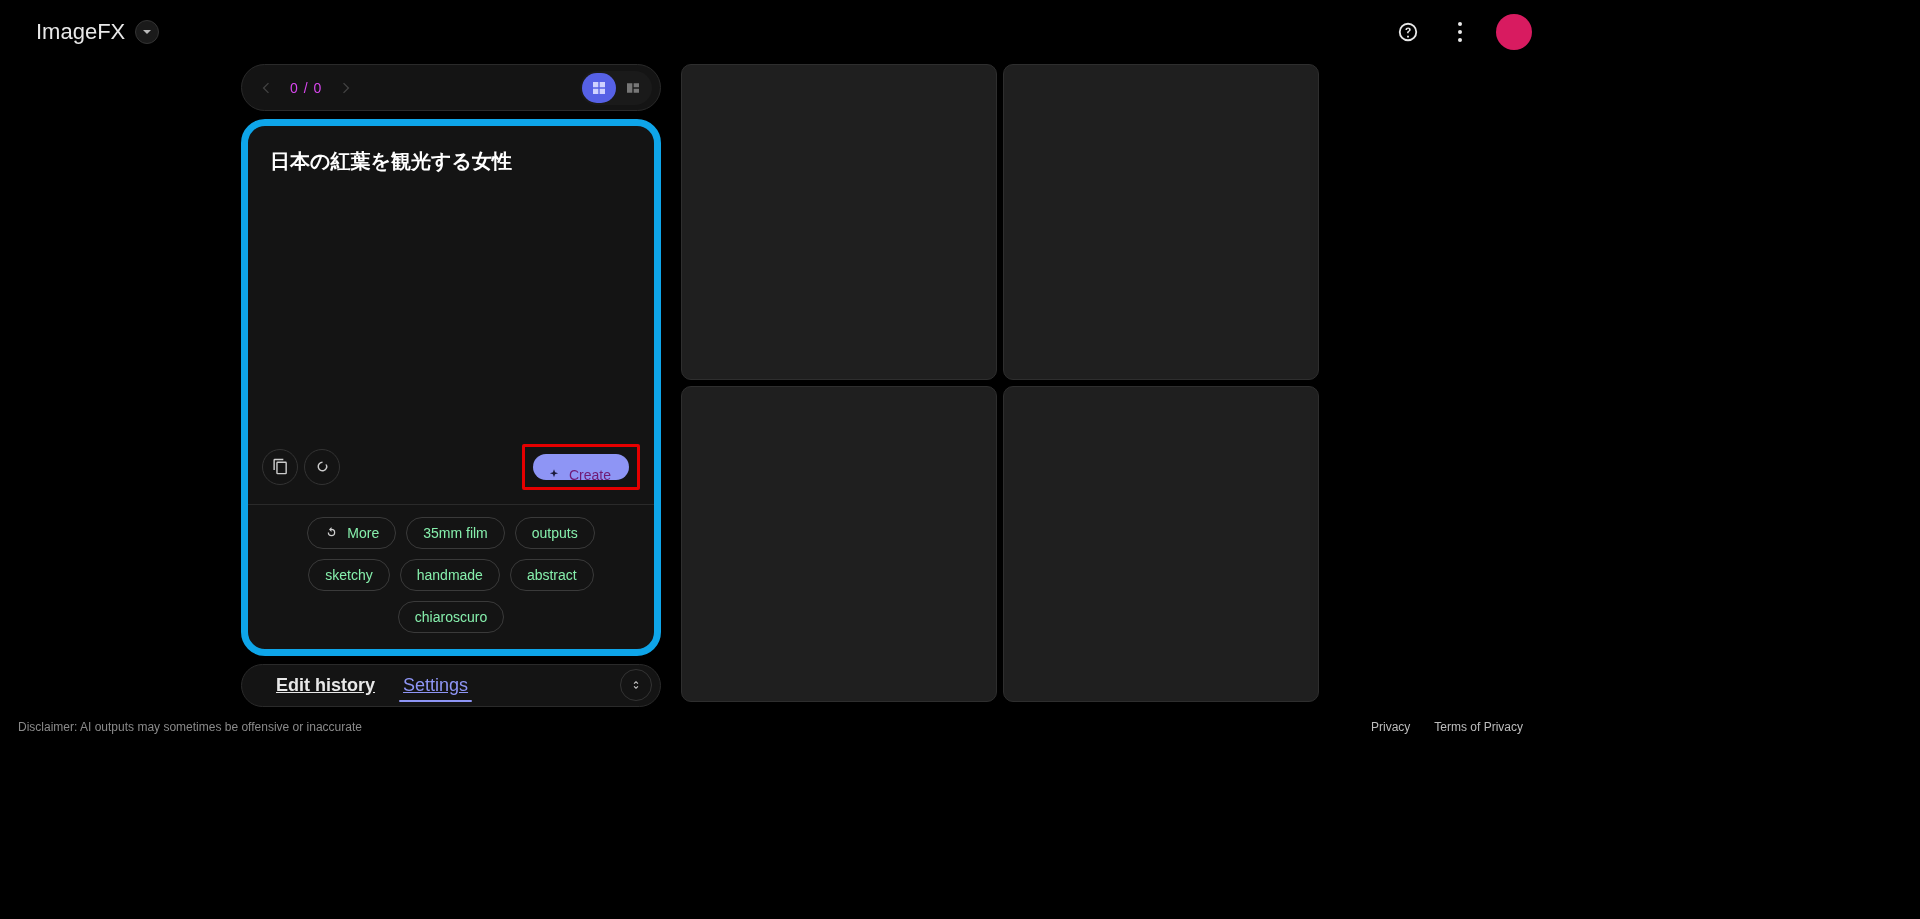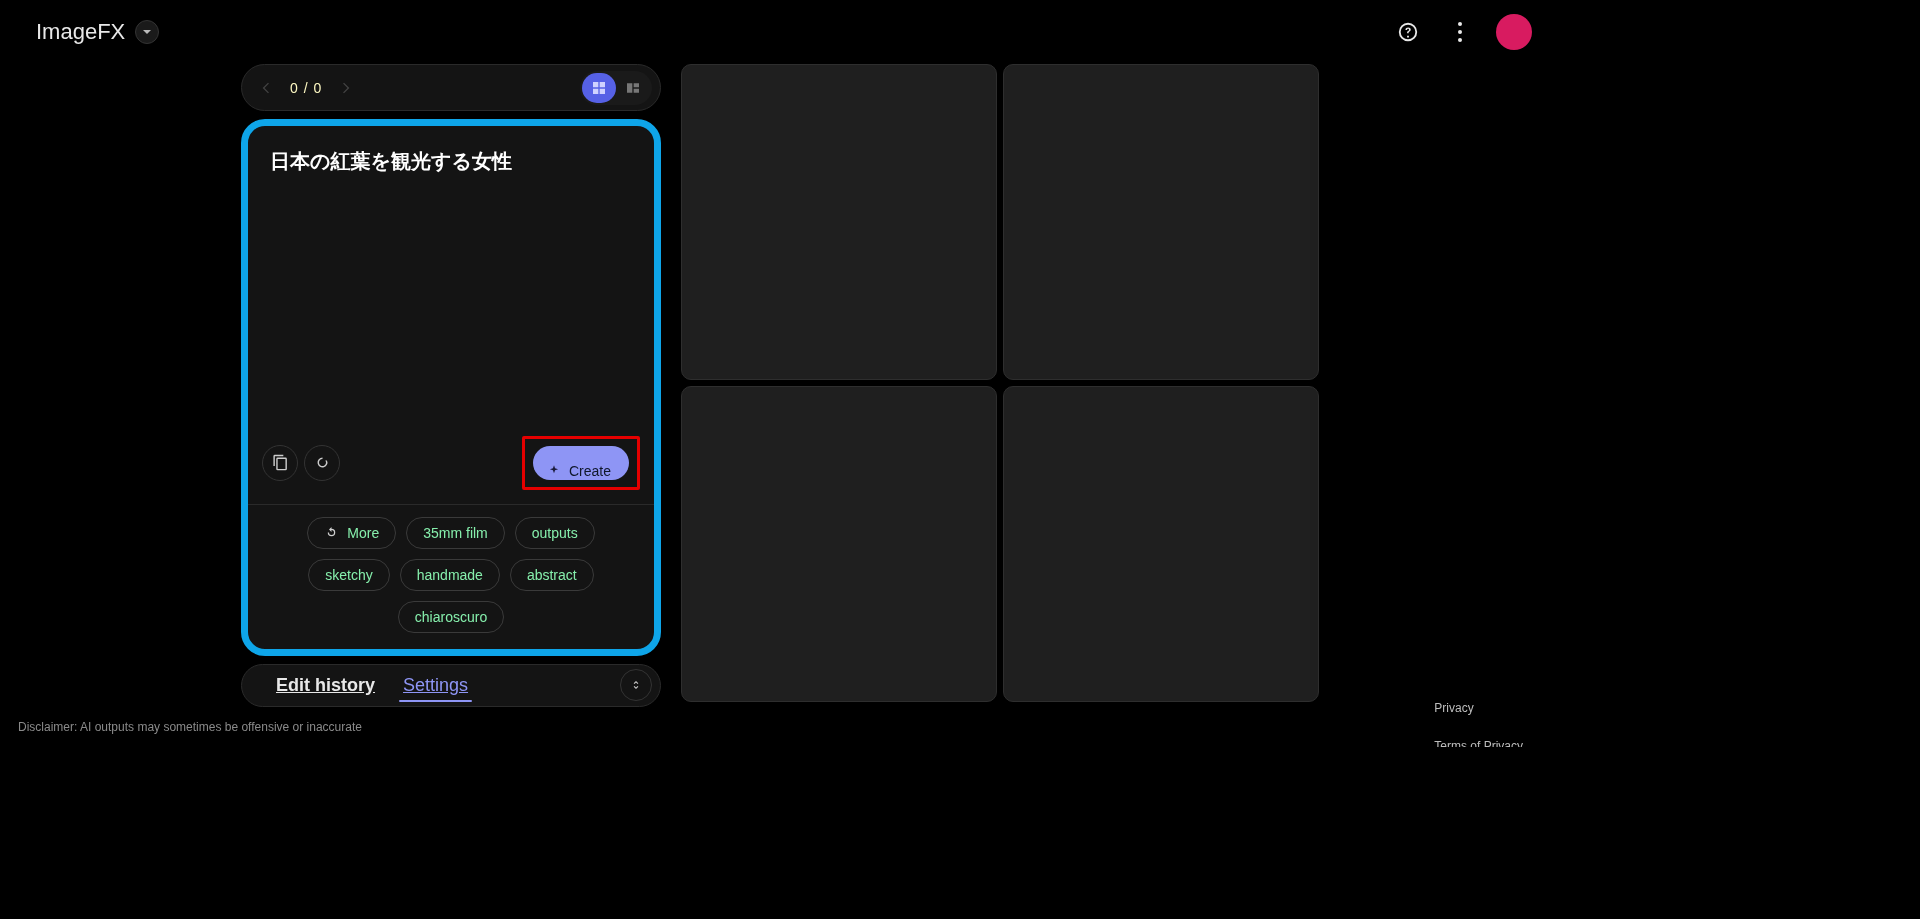--- a/index.html
+++ b/index.html
@@ -80,21 +80,21 @@
     background:#141414;
     border:1px solid #2a2a2a;
     border-radius:28px;
     display:flex;
     align-items:center;
     padding:0 8px 0 14px;
   }
   .nav-arrows { display:flex; align-items:center; gap:14px; color:#6f6f6f; font-size:15px;}
   .nav-arrows .arrow { width:20px;height:20px;display:flex;align-items:center;justify-content:center;opacity:.5; }
   .nav-arrows svg{width:16px;height:16px;fill:#6f6f6f;}
-  .nav-count { color:#fef9c3; font-size:14px; letter-spacing:1px;}
+  .nav-count { color:#d946ef; font-size:14px; letter-spacing:1px;}
   .nav-spacer{flex:1;}
   .view-toggle { display:flex; align-items:center; background:#1a1a1a; border-radius:20px; padding:2px;}
   .view-btn { width:34px;height:30px;display:flex;align-items:center;justify-content:center;border-radius:18px;}
   .view-btn.active{ background:var(--accent-dark);}
   .view-btn svg{width:16px;height:16px;fill:#cfd2ff;}
   .view-btn:not(.active) svg{fill:#777;}
 
   .prompt-card {
     background:#141414;
     border:7px solid #0ea5e9;
@@ -127,24 +127,24 @@
   }
   .circle-btn svg{width:17px;height:17px;fill:#ccc;}
   .footer-spacer{flex:1;}
   .create-wrap{
     border:3px solid var(--highlight);
     padding:7px 8px;
     border-radius:2px;
   }
   .create-btn{
     background:var(--accent);
-    color:#0f172a;
+    color:#701a75;
     border:none;
     border-radius:20px;
-    height:34px;
+    height:26px;
     padding:16px 18px 0 14px;
     font-size:14px;
     font-weight:500;
     display:flex;align-items:center;gap:8px;
     cursor:pointer;
   }
   .create-btn svg{width:14px;height:14px;fill:#1a1a3a;}
 
   .chips-divider{height:1px;background:#2a2a2a;margin:0 0 0;}
   .chips-area{
@@ -194,21 +194,21 @@
   }
 
   
   .footer{
     position:absolute;left:0;right:17px;bottom:0;
     height:40px;
     display:flex;align-items:center;
     padding:0 20px 0 18px;
     font-size:12px;color:#8a8a8a;
   }
-  .footer-right{margin-left:auto;display:flex;gap:24px;flex-direction:column;}
+  .footer-right{margin-left:auto;display:flex;gap:24px;}
   .footer-right span{color:#bdbdbd;cursor:pointer;}
 </style>
 </head>
 <body>
 
 <div class="topbar">
   <div class="brand">
     <span>ImageFX</span>
     <span class="brand-caret">
       <svg viewBox="0 0 10 10">

